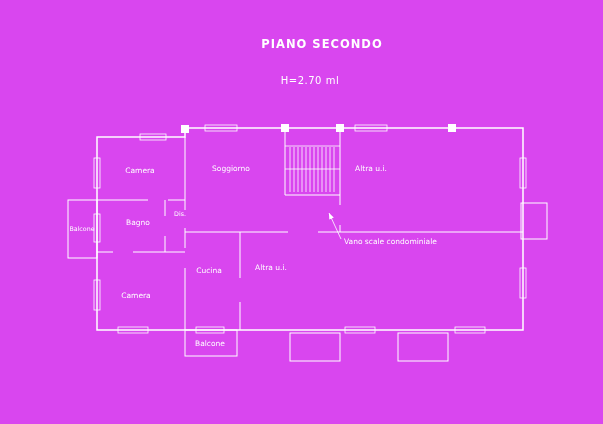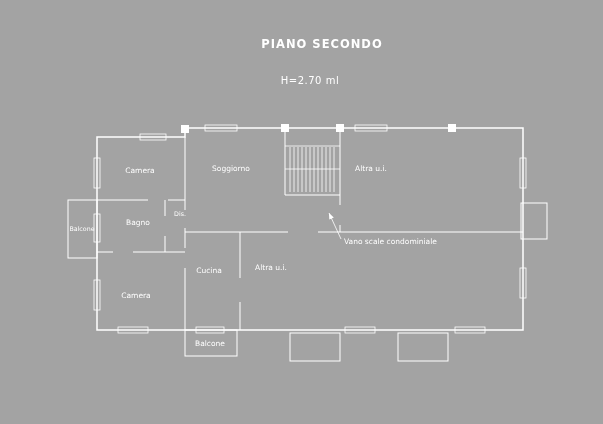--- a/index.html
+++ b/index.html
@@ -4,21 +4,21 @@
 <style>
   html, body {
     margin: 0;
     padding: 0;
     background: #000000;
   }
   .canvas {
     position: relative;
     width: 603px;
     height: 424px;
-    background: #a3a3a3;
+    background: #d946ef;
     overflow: hidden;
     font-family: "DejaVu Sans", "Liberation Sans", sans-serif;
   }
   svg text {
     fill: #ffffff;
     font-family: "DejaVu Sans", "Liberation Sans", sans-serif;
   }
   .plan-title {
     font-size: 11.5px;
     font-weight: bold;

